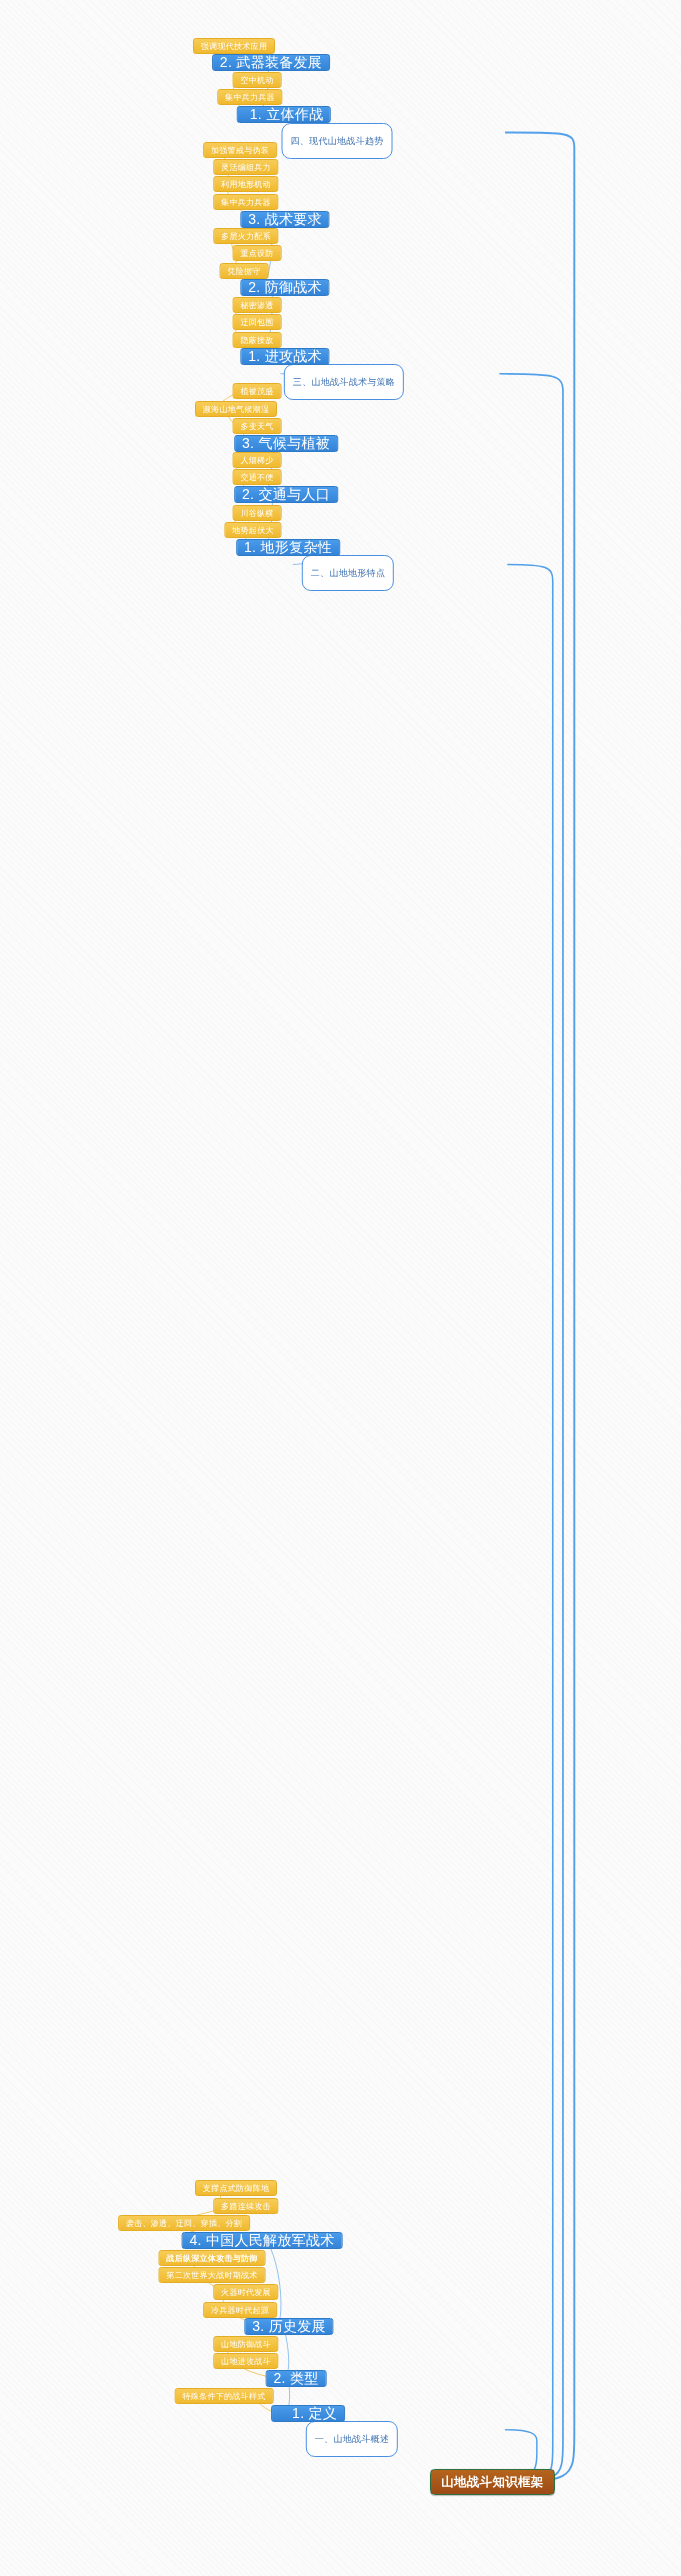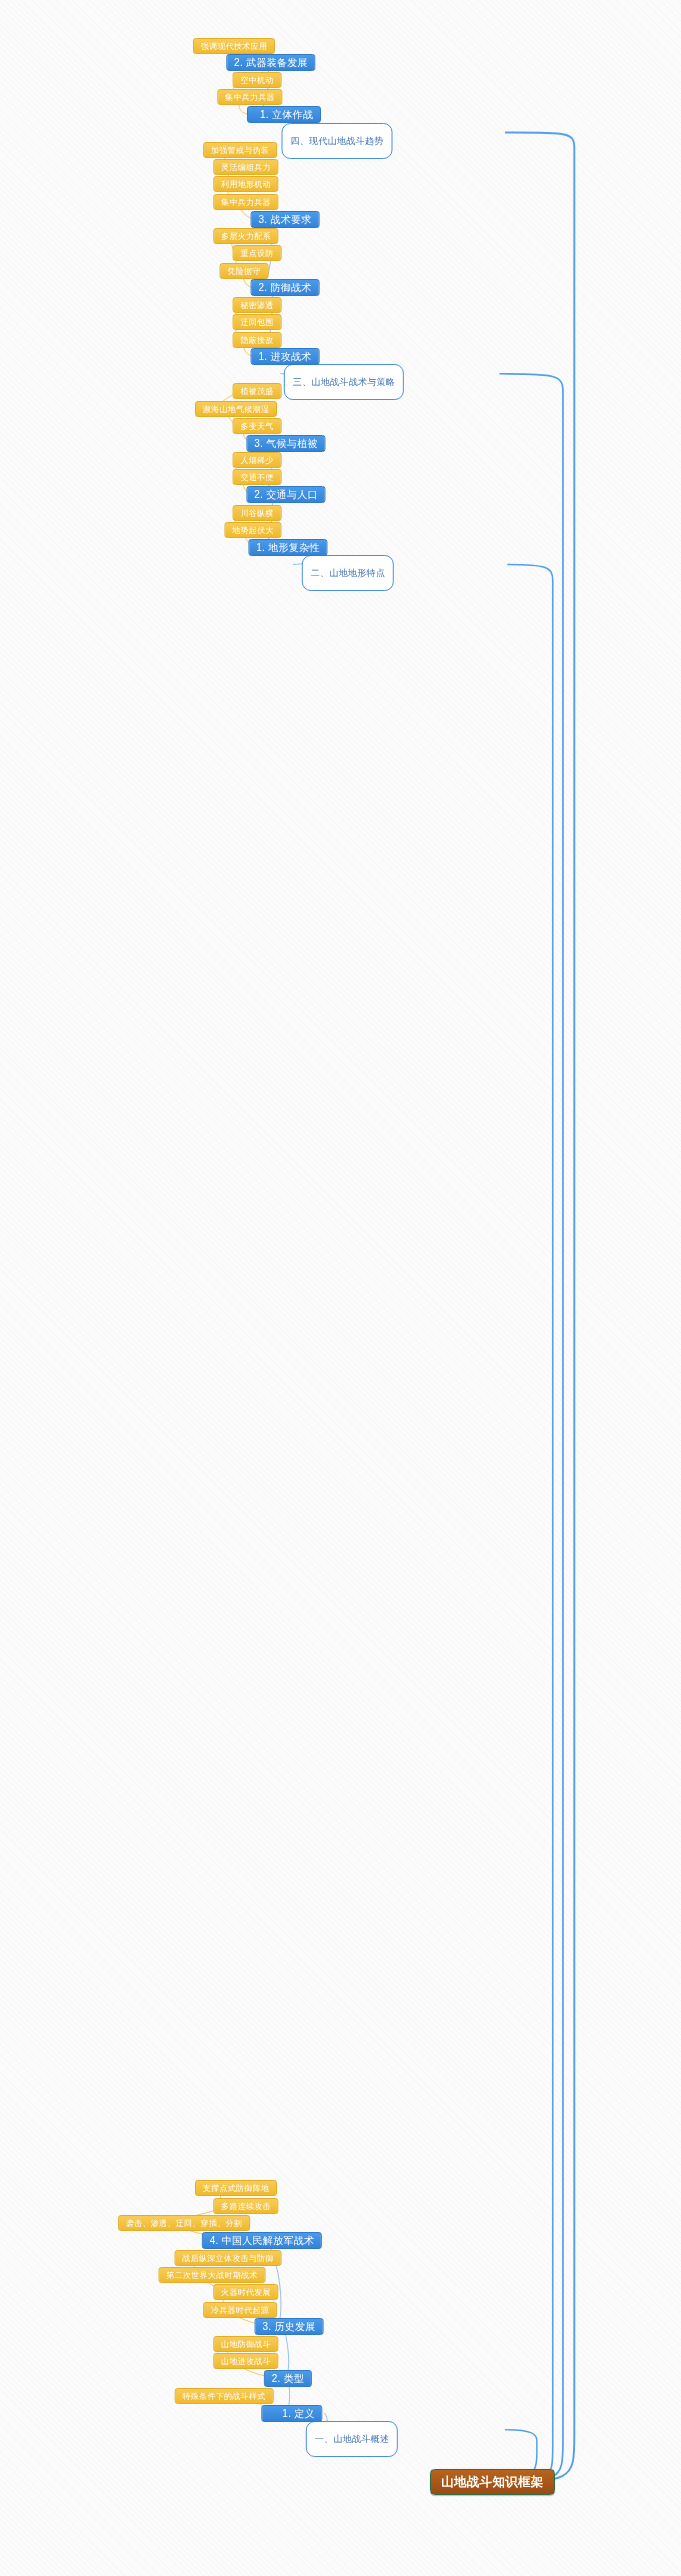--- a/index.html
+++ b/index.html
@@ -47,21 +47,21 @@
     height:36px;
     padding:0 8px;
     border-radius:9px;
   }
   
   .n-l2{
     background:#3b8ee0;
     background:linear-gradient(#4a9bea,#3383d8);
     border:0.6px solid #2f7ac4;
     color:#ffffff;
-    font-size:10px;
+    font-size:14px;
     height:17px;
     padding:0 6.8px;
     border-radius:2.8px;
   }
   
   .n-l3{
     background:#f5c242;
     background:linear-gradient(#f7cc57,#f0b92e);
     border:0.6px solid #e3ad25;
     color:#ffffff;
@@ -179,29 +179,29 @@
   <div class="node n-l3" data-level="l3" style="left:257px;top:505px;transform:translateX(-50%);">川谷纵横</div>
   <div class="node n-l2" data-level="l2" style="left:286px;top:486px;transform:translateX(-50%);">2. 交通与人口</div>
   <div class="node n-l3" data-level="l3" style="left:257px;top:469px;transform:translateX(-50%);">交通不便</div>
   <div class="node n-l3" data-level="l3" style="left:257px;top:452px;transform:translateX(-50%);">人烟稀少</div>
   <div class="node n-l2" data-level="l2" style="left:286px;top:435px;transform:translateX(-50%);">3. 气候与植被</div>
   <div class="node n-l3" data-level="l3" style="left:257px;top:418px;transform:translateX(-50%);">多变天气</div>
   <div class="node n-l3" data-level="l3" style="left:236px;top:401px;transform:translateX(-50%);">濒海山地气候潮湿</div>
   <div class="node n-l3" data-level="l3" style="left:257px;top:383px;transform:translateX(-50%);">植被茂盛</div>
 
   <div class="node n-l1" data-level="l1" style="left:352px;top:2421px;transform:translateX(-50%);">一、山地战斗概述</div>
-  <div class="node n-l2" data-level="l2" style="left:292px;top:2405px;transform:translateX(-50%);padding-left:20px;">1. 定义</div>
+  <div class="node n-l2" data-level="l2" style="left:308px;top:2405px;transform:translateX(-50%);padding-left:20px;">1. 定义</div>
   <div class="node n-l3" data-level="l3" style="left:224px;top:2388px;transform:translateX(-50%);">特殊条件下的战斗样式</div>
-  <div class="node n-l2" data-level="l2" style="left:288px;top:2370px;transform:translateX(-50%);">2. 类型</div>
+  <div class="node n-l2" data-level="l2" style="left:296px;top:2370px;transform:translateX(-50%);">2. 类型</div>
   <div class="node n-l3" data-level="l3" style="left:246px;top:2353px;transform:translateX(-50%);">山地进攻战斗</div>
   <div class="node n-l3" data-level="l3" style="left:246px;top:2336px;transform:translateX(-50%);">山地防御战斗</div>
   <div class="node n-l2" data-level="l2" style="left:289px;top:2318px;transform:translateX(-50%);">3. 历史发展</div>
   <div class="node n-l3" data-level="l3" style="left:240px;top:2302px;transform:translateX(-50%);">冷兵器时代起源</div>
   <div class="node n-l3" data-level="l3" style="left:246px;top:2284px;transform:translateX(-50%);">火器时代发展</div>
   <div class="node n-l3" data-level="l3" style="left:212px;top:2267px;transform:translateX(-50%);">第二次世界大战时期战术</div>
-  <div class="node n-l3" data-level="l3" style="left:228px;top:2250px;transform:translateX(-50%);">战后纵深立体攻击与防御</div>
+  <div class="node n-l3" data-level="l3" style="left:212px;top:2250px;transform:translateX(-50%);font-weight:bold;">战后纵深立体攻击与防御</div>
   <div class="node n-l2" data-level="l2" style="left:262px;top:2232px;transform:translateX(-50%);">4. 中国人民解放军战术</div>
   <div class="node n-l3" data-level="l3" style="left:184px;top:2215px;transform:translateX(-50%);">袭击、渗透、迂回、穿插、分割</div>
   <div class="node n-l3" data-level="l3" style="left:246px;top:2198px;transform:translateX(-50%);">多路连续攻击</div>
   <div class="node n-l3" data-level="l3" style="left:236px;top:2180px;transform:translateX(-50%);">支撑点式防御阵地</div>
 
 </div>
 
 
 </body></html>

